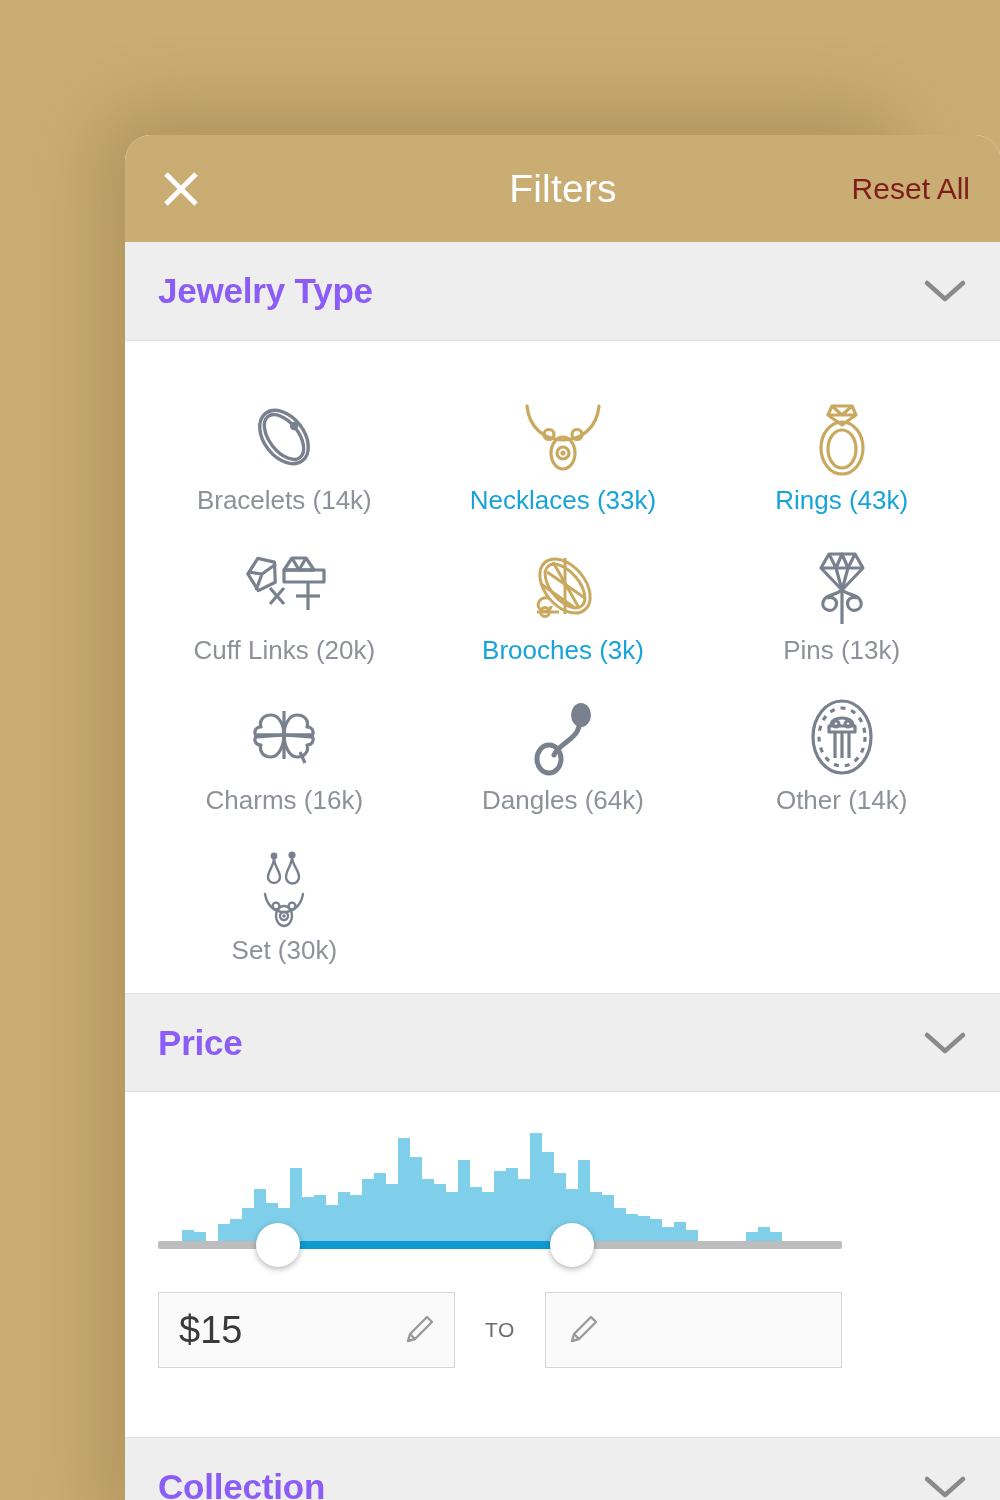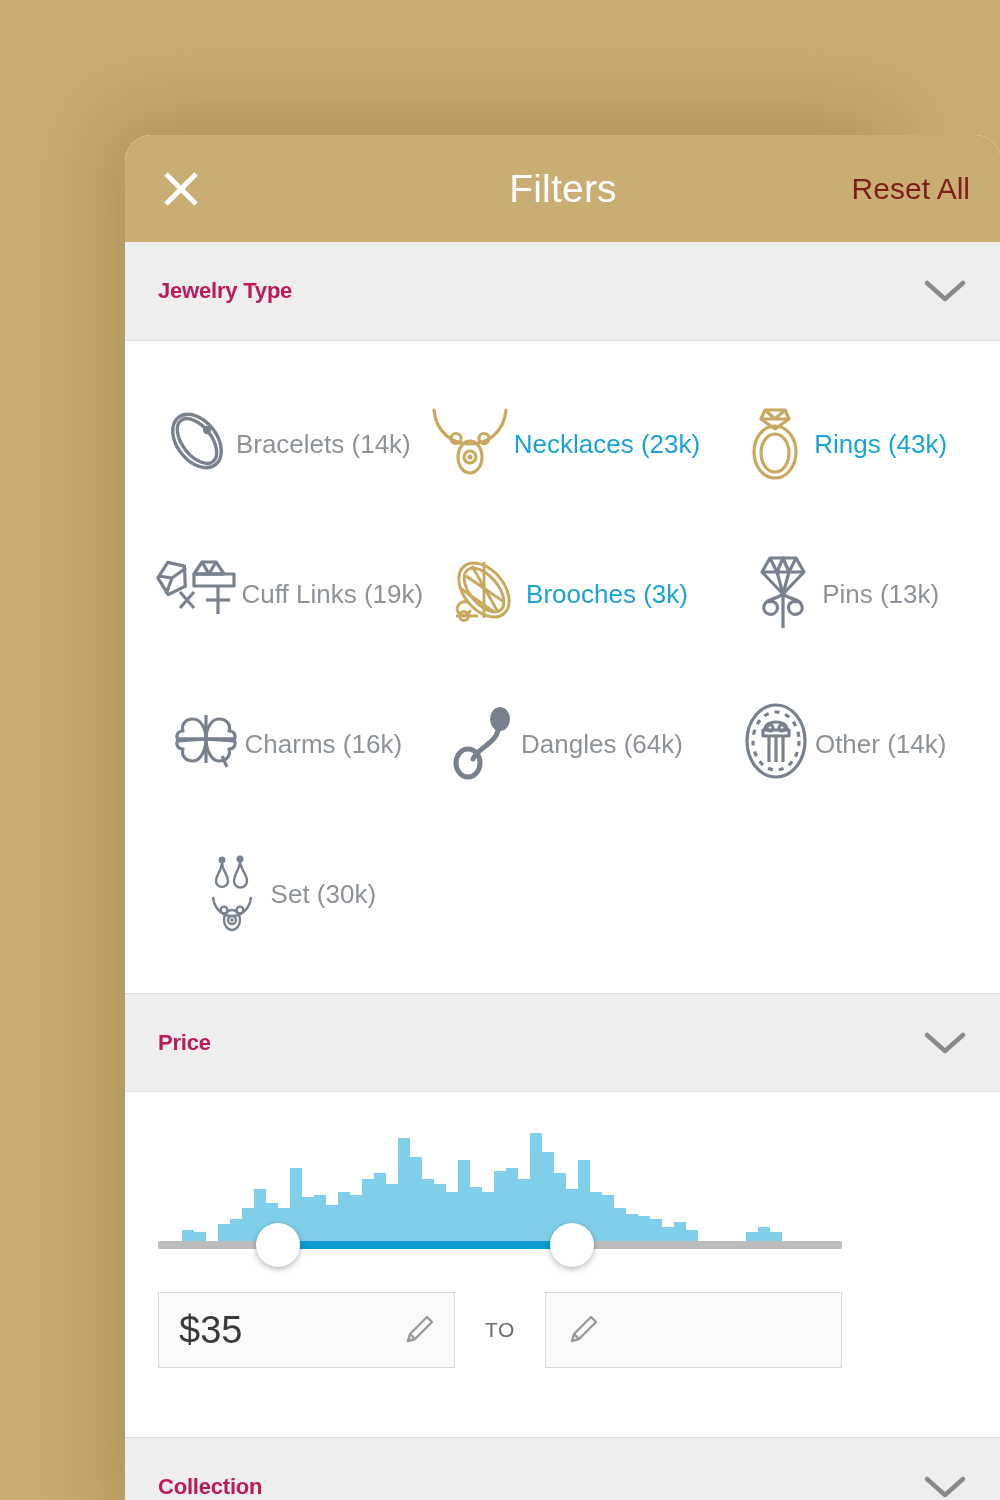--- a/index.html
+++ b/index.html
@@ -74,23 +74,23 @@
     height: 99px;
     background: #eeeeee;
     border-bottom: 1px solid #e0e0e0;
     display: flex;
     align-items: center;
     padding: 0 30px 0 33px;
     cursor: pointer;
     position: relative;
   }
   .section-head .title {
-    font-size: 22px;
+    font-size: 35px;
     font-weight: 700;
-    color: #be185d;
+    color: #8b5cf6;
     letter-spacing: -0.2px;
   }
   .chev {
     position: absolute;
     right: 34px; top: 50%;
     transform: translateY(-50%);
     width: 44px; height: 28px;
   }
   .chev svg { display: block; }
 
@@ -98,23 +98,23 @@
   .grid {
     background: #ffffff;
     padding: 22px 20px 30px 20px;
     display: grid;
     grid-template-columns: repeat(3, 1fr);
     row-gap: 0px;
   }
   .tile {
     height: 150px;
     display: flex;
-    flex-direction: row;
+    flex-direction: column;
     align-items: center;
-    justify-content: center;
+    justify-content: flex-end;
     cursor: pointer;
     padding-top: 6px;
   }
   .tile .icon-wrap {
     height: 90px;
     display: flex;
     align-items: center;
     justify-content: center;
   }
   .tile .icon-wrap svg { display: block; }
@@ -260,21 +260,21 @@
             <g fill="none" stroke="#c9a95f" stroke-width="3.2" stroke-linecap="round">
               <path d="M8 8 C10 30 26 42 44 42 C62 42 78 30 80 8"></path>
               <circle cx="30" cy="36.5" r="5"></circle>
               <circle cx="58" cy="36.5" r="5"></circle>
               <ellipse cx="44" cy="55" rx="12" ry="16"></ellipse>
               <circle cx="44" cy="55" r="6"></circle>
             </g>
             <circle cx="44" cy="55" r="2.6" fill="#c9a95f"></circle>
           </svg>
         </span>
-        <span class="tile-label">Necklaces (23k)</span>
+        <span class="tile-label">Necklaces (33k)</span>
       </div>
 
 
       <div class="tile selected">
         <span class="icon-wrap">
           <svg width="78" height="86" viewBox="0 0 78 86">
             <g fill="none" stroke="#c9a95f" stroke-width="3.2" stroke-linejoin="round">
               <path d="M29 12 L49 12 L53 21 L39 31 L25 21 Z"></path>
               <path d="M29 12 L39 21 L49 12 M25 21 L53 21"></path>
               <ellipse cx="39" cy="54" rx="21" ry="26"></ellipse>
@@ -294,21 +294,21 @@
               <line x1="34" y1="40" x2="48" y2="56"></line>
               <line x1="48" y1="40" x2="34" y2="56"></line>
               <path d="M56 10 L70 10 L78 22 L48 22 Z"></path>
               <path d="M56 10 L63 22 L70 10 M48 22 L78 22"></path>
               <rect x="48" y="22" width="40" height="12"></rect>
               <line x1="72" y1="34" x2="72" y2="62"></line>
               <line x1="60" y1="48" x2="84" y2="48"></line>
             </g>
           </svg>
         </span>
-        <span class="tile-label">Cuff Links (19k)</span>
+        <span class="tile-label">Cuff Links (20k)</span>
       </div>
 
       <div class="tile selected">
         <span class="icon-wrap">
           <svg width="88" height="82" viewBox="0 0 88 82">
             <g fill="none" stroke="#c9a95f" stroke-width="3.0" stroke-linejoin="round">
               <ellipse cx="46" cy="40" rx="20" ry="31" transform="rotate(-40 46 40)"></ellipse>
               <ellipse cx="46" cy="40" rx="14" ry="26" transform="rotate(-40 46 40)"></ellipse>
               <line x1="28" y1="26" x2="66" y2="52"></line>
               <line x1="34" y1="16" x2="60" y2="62"></line>
@@ -480,21 +480,21 @@
           </div>
         <div class="track">
           <div class="track-fill" id="trackFill" style="left: 119.7px; width: 294.12px; background: rgb(14, 155, 210);"></div>
         </div>
         <div class="knob" id="knobLow" style="left: 97.7px;"></div>
         <div class="knob" id="knobHigh" style="left: 391.82px;"></div>
       </div>
 
       <div class="price-inputs">
         <div class="price-field">
-          <span class="val">$35</span>
+          <span class="val">$15</span>
           <span class="pencil">
             <svg width="34" height="34" viewBox="0 0 34 34">
               <path d="M25 4 L30 9 L13 26 L6 28 L8 21 Z" fill="none" stroke="#9a9a9a" stroke-width="2.4" stroke-linejoin="round"></path>
               <line x1="8" y1="21" x2="13" y2="26" stroke="#9a9a9a" stroke-width="2.4"></line>
             </svg>
           </span>
         </div>
 
         <div class="to-label">TO</div>
 

